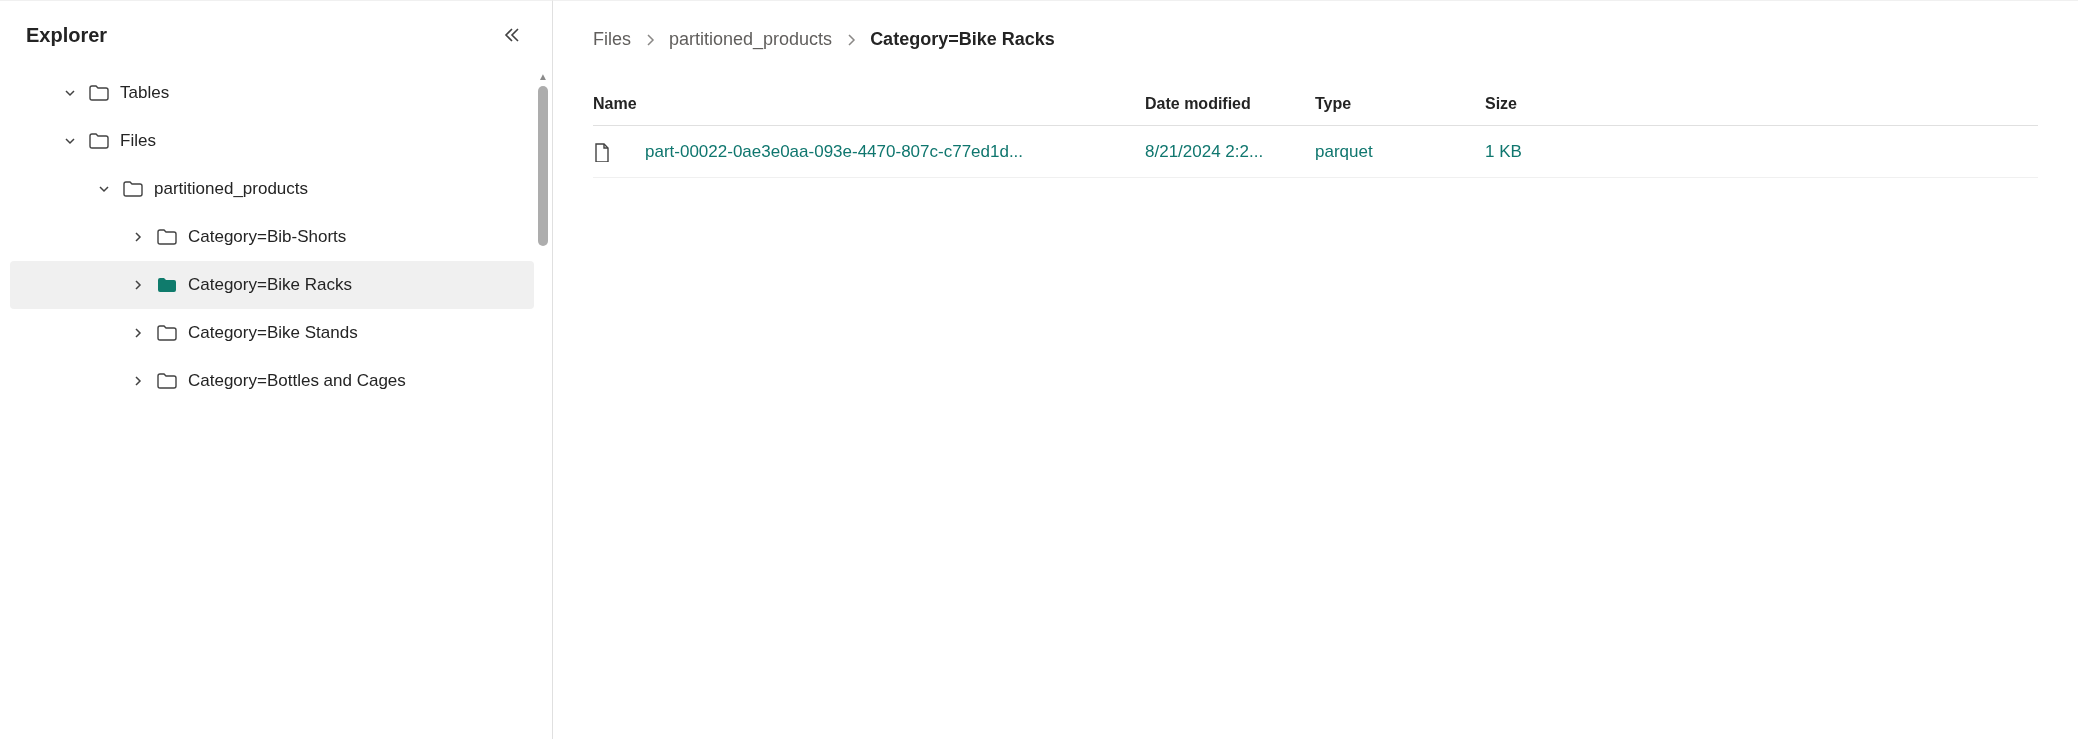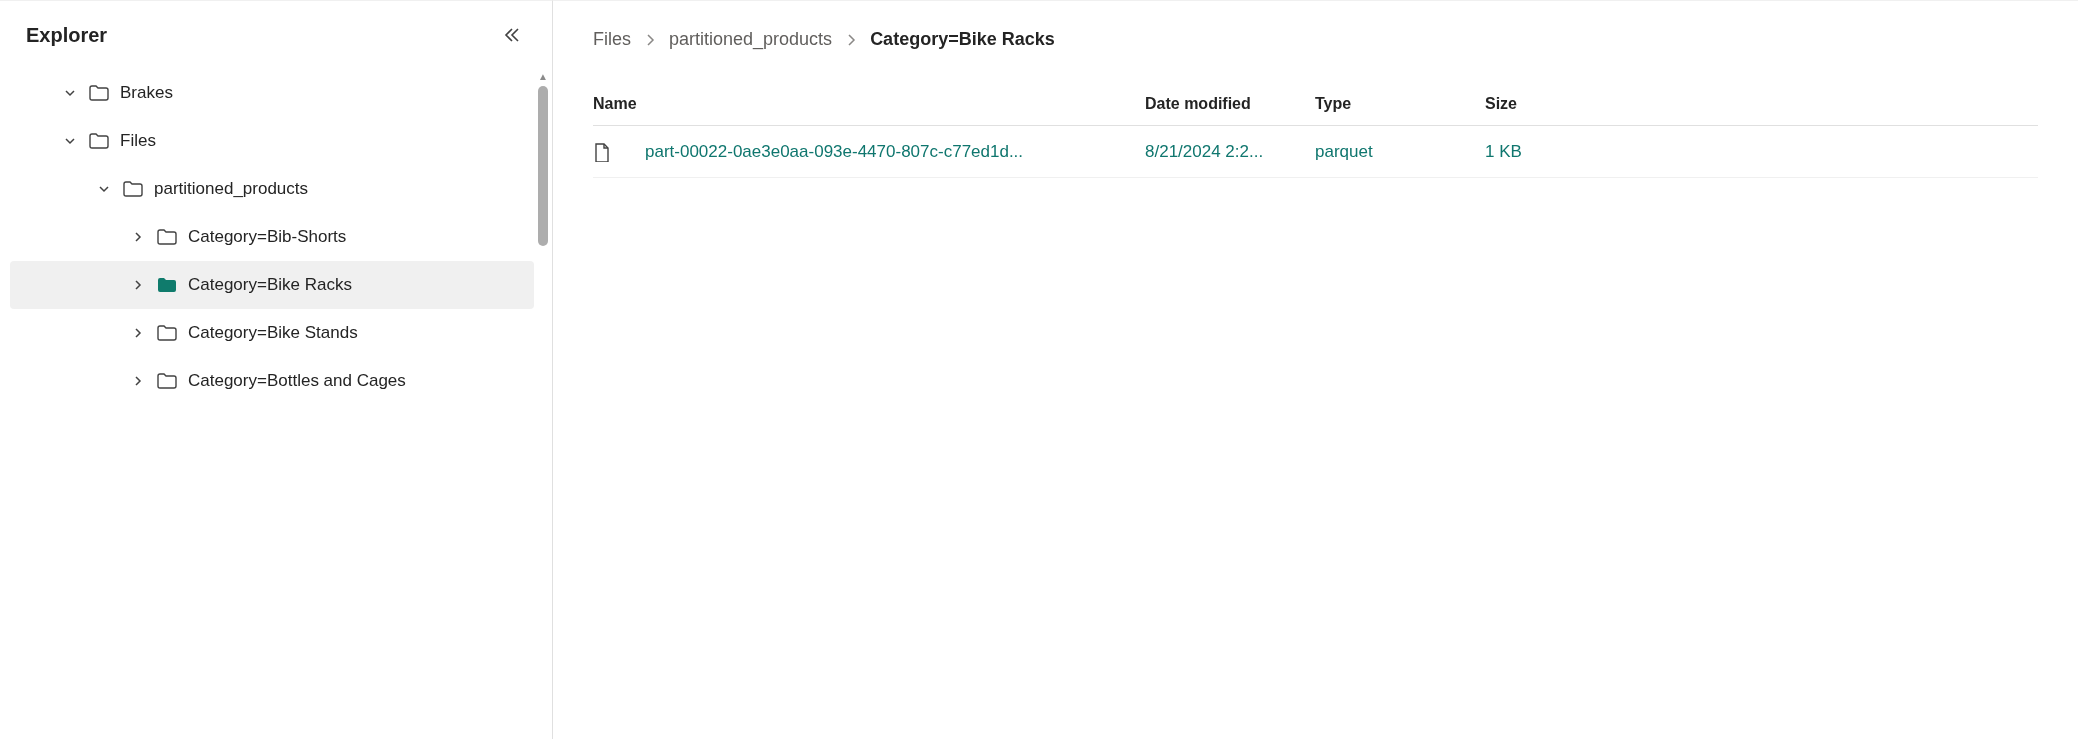--- a/index.html
+++ b/index.html
@@ -207,21 +207,21 @@
       <span class="tree-chevron">
         <svg width="14" height="14" viewBox="0 0 14 14" fill="none" stroke="currentColor" stroke-width="1.5">
             <path d="M3 5 L7 9 L11 5"></path>
           </svg>
       </span>
       <span class="tree-icon">
         <svg width="22" height="22" viewBox="0 0 22 22" fill="none" stroke="#424242" stroke-width="1.4">
           <path d="M2 6 Q2 4 4 4 L8 4 L10 6 L18 6 Q20 6 20 8 L20 16 Q20 18 18 18 L4 18 Q2 18 2 16 Z"></path>
         </svg>
       </span>
-      <span class="tree-item-label">Brakes</span>
+      <span class="tree-item-label">Tables</span>
     </div>
 
     <div class="tree-item depth-1">
       <span class="tree-chevron">
         <svg width="14" height="14" viewBox="0 0 14 14" fill="none" stroke="currentColor" stroke-width="1.5">
             <path d="M3 5 L7 9 L11 5"></path>
           </svg>
       </span>
       <span class="tree-icon">
         <svg width="22" height="22" viewBox="0 0 22 22" fill="none" stroke="#424242" stroke-width="1.4">

